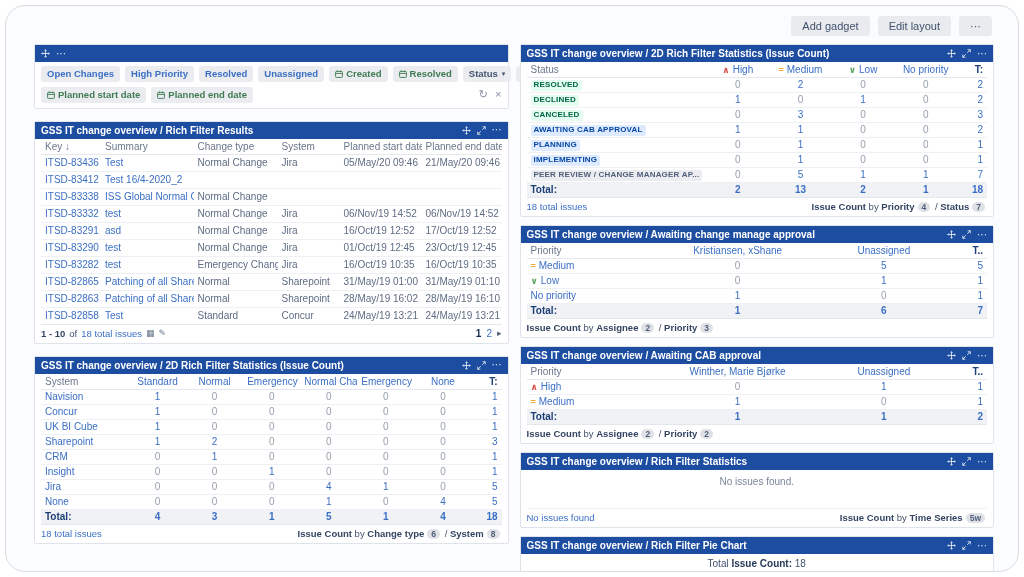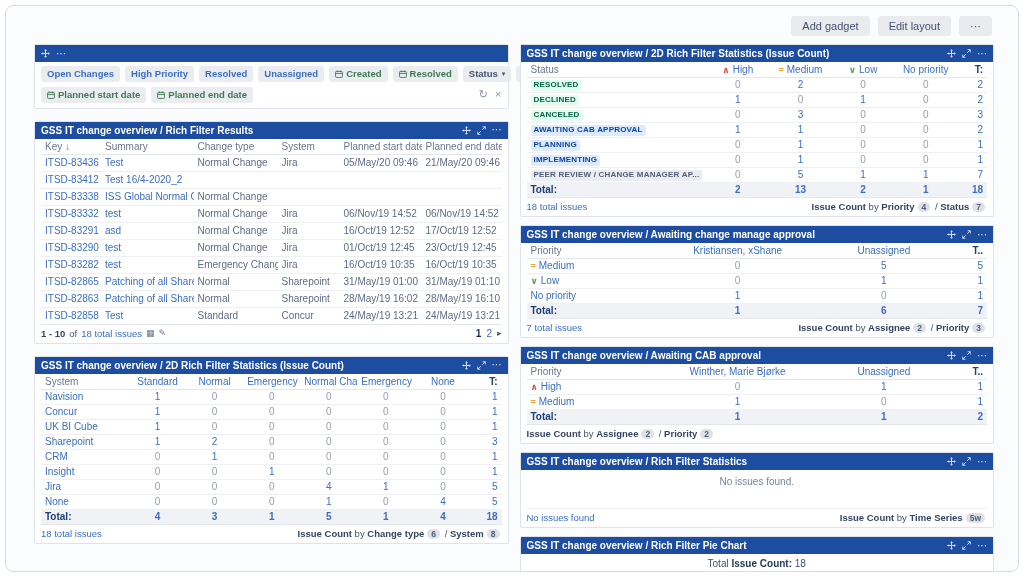--- a/index.html
+++ b/index.html
@@ -1,17 +1,17 @@
 <!DOCTYPE html>
 <html><head>
 <meta charset="utf-8">
 <style>
   html,body{width:1024px;height:577px;margin:0;overflow:hidden;background:#fff;
     font-family:"Liberation Sans","DejaVu Sans",sans-serif;color:#42526e;}
-  .frame{position:absolute;inset:5px;border:1px solid #d8dce3;border-radius:8px;background:#fbfcfd;overflow:hidden;}
+  .frame{position:absolute;inset:5px;border:1px solid #d8dce3;border-radius:20px;background:#fbfcfd;overflow:hidden;}
   .topbar{display:flex;justify-content:flex-end;gap:8px;padding:10px 26px 6px;}
   .tbtn{background:#e9ebef;color:#42526e;border-radius:3px;padding:4px 11px;font-size:11px;cursor:pointer;line-height:1.1;}
   .cols{display:flex;gap:11px;padding:2px 24px 0 28px;align-items:flex-start;}
   .col{flex:1;display:flex;flex-direction:column;gap:12px;min-width:0;}
   .col.right{gap:8px;}
   .gadget{background:#fff;border:1px solid #e0e3e9;border-radius:2px;}
   .ghead{height:17px;display:flex;align-items:center;background:#1d4da1;color:#fff;padding:0 6px;}
   .gtitle{flex:1;font-size:10px;font-weight:bold;white-space:nowrap;overflow:hidden;}
   .gicons{display:flex;gap:6px;align-items:center;}
   .gicon{color:#fff;font-size:10px;line-height:1;cursor:pointer;opacity:.92;display:inline-flex;align-items:center;}
@@ -586,23 +586,20 @@
                 <tr class="trow">
                   <td class="lbl"><span class="totlbl">Total:</span></td>
                   <td class="num"><a class="numlink">1</a></td>
                   <td class="num"><a class="numlink">6</a></td>
                   <td class="totcell"><a class="numlink">7</a></td>
                 </tr>
               </tbody>
             </table>
         </div>
         <div class="gfoot">
-          <span class="left">
-              <a class="rlink">7 total issues</a>
-            </span>
           <span class="byline"><b>Issue Count</b> by <b>Assignee</b><span class="pill">2</span> / <b>Priority</b><span class="pill">3</span></span>
         </div>
       </div>
 
       <div class="gadget">
         <div class="ghead">
           <span class="gtitle">GSS IT change overview / Awaiting CAB approval</span>
           <span class="gicons">
               <span class="gicon">
                 <svg width="9" height="9" viewBox="0 0 12 12" fill="none">

